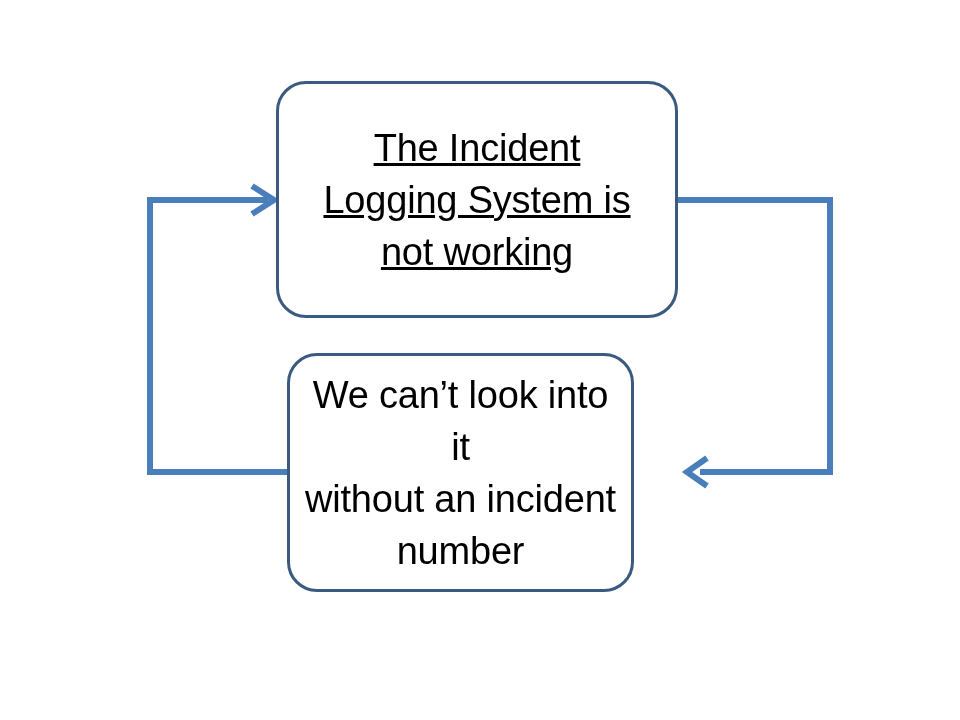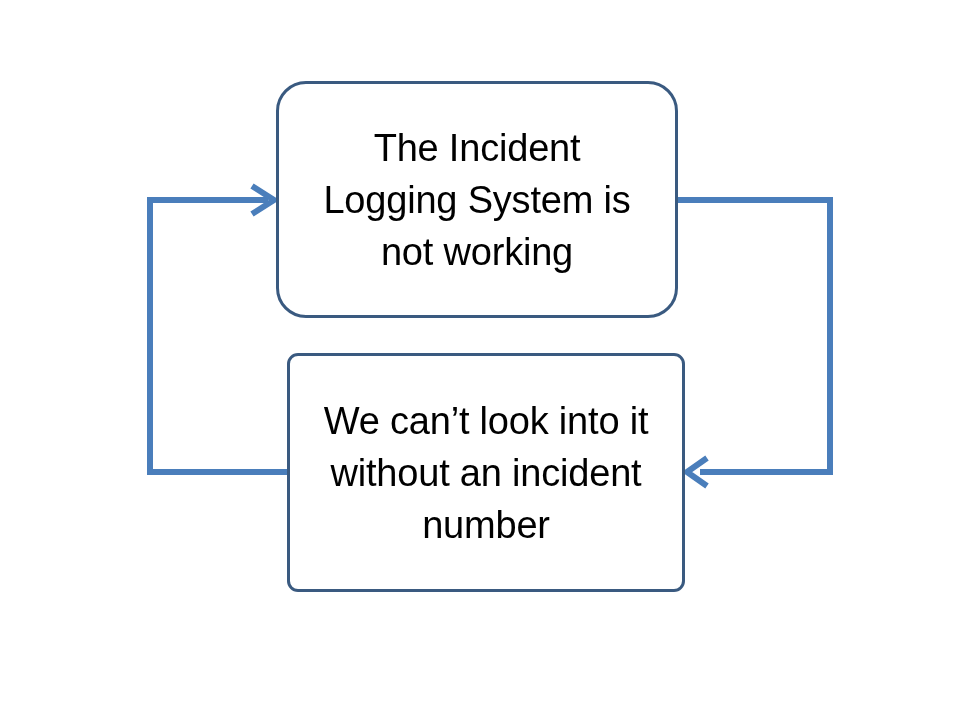--- a/index.html
+++ b/index.html
@@ -34,27 +34,27 @@
     display: flex;
     align-items: center;
     justify-content: center;
     z-index: 2;
   }
   #node-top {
     left: 276px;
     top: 81px;
     width: 402px;
     height: 237px;
+    text-decoration: underline;
   }
   #node-bottom {
     left: 287px;
     top: 353px;
-    width: 398px;
+    width: 347px;
     height: 239px;
-    border-radius: 11px;
   }
   .node-text {
     font-family: "Liberation Sans", sans-serif;
     font-size: 38px;
     line-height: 52px;
     color: #000000;
     text-align: center;
     white-space: pre-line;
     letter-spacing: -0.2px;
     padding: 0 10px;

